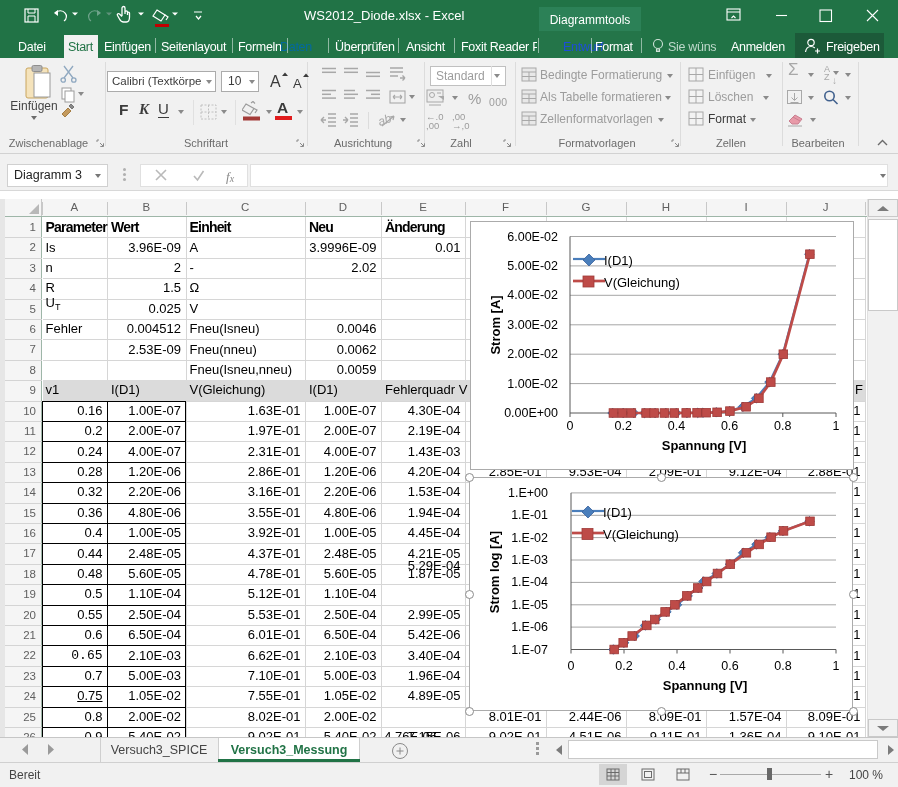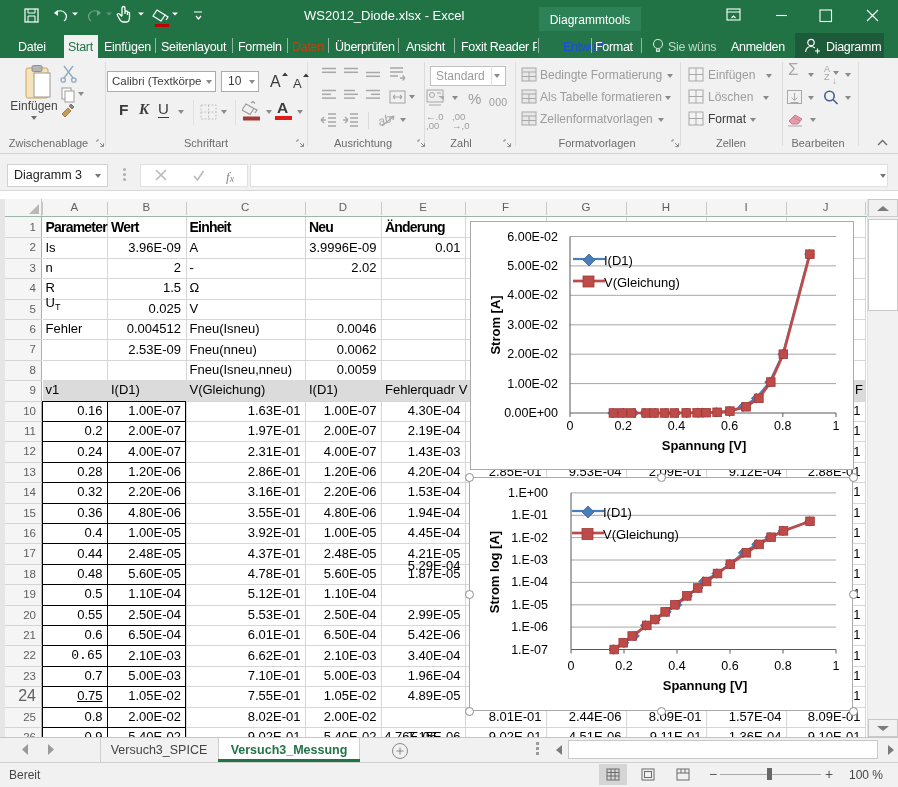--- a/index.html
+++ b/index.html
@@ -56,21 +56,21 @@
 </g>
 </svg>
 <div class="abs" style="left:0;top:31px;width:898px;height:27px;background:#217346;"></div>
 <div class="abs" style="left:539px;top:31px;width:102px;height:27px;background:#247549;"></div>
 <div class="abs" style="left:64px;top:35px;width:34px;height:23px;background:#f1f1f1;"></div>
 <div class="tabtxt" style="left:18px;color:#fff;">Datei</div>
 <div class="tabtxt" style="left:68px;color:#217346;">Start</div>
 <div class="tabtxt" style="left:104px;color:#fff;">Einfügen</div>
 <div class="tabtxt" style="left:161px;color:#fff;">Seitenlayout</div>
 <div class="tabtxt" style="left:238px;color:#fff;">Formeln</div>
-<div class="tabtxt" style="left:292px;color:#c2410c;">Daten</div>
+<div class="tabtxt" style="left:280px;color:#0369a1;">Daten</div>
 <div class="tabtxt" style="left:335px;color:#fff;">Überprüfen</div>
 <div class="tabtxt" style="left:406px;color:#fff;">Ansicht</div>
 <div class="tabtxt" style="left:461px;color:#fff;width:76px;overflow:hidden;">Foxit Reader PDF</div>
 <div class="tabtxt" style="left:563px;color:#1d4ed8;">Entwurf</div>
 <div class="tabtxt" style="left:595px;color:#fff;">Format</div>
 <div class="tsep" style="left:155px;"></div>
 <div class="tsep" style="left:232px;"></div>
 <div class="tsep" style="left:286.5px;"></div>
 <div class="tsep" style="left:328px;"></div>
 <div class="tsep" style="left:398px;"></div>
@@ -87,21 +87,21 @@
 <div class="tabtxt" style="left:668px;color:#bdd8ca;">Sie wüns</div>
 <div class="tabtxt" style="left:731px;">Anmelden</div>
 <div class="abs" style="left:795px;top:33px;width:89px;height:25px;background:#1c5a39;"></div>
 <svg class="abs" style="left:800px;top:36px" width="24" height="20" viewBox="0 0 24 20">
 <g stroke="#fff" fill="none" stroke-width="1.2">
 <circle cx="11" cy="6.5" r="3.2"></circle>
 <path d="M5.5 16c0.5-3.5 2.5-5.5 5.5-5.5c1.5 0 2.8 0.5 3.8 1.5"></path>
 <path d="M17.5 12.5v5M15 15h5"></path>
 </g>
   </svg>
-<div class="tabtxt" style="left:826px;top:36px;">Diagramm</div>
+<div class="tabtxt" style="left:826px;top:36px;">Freigeben</div>
 <div class="abs" style="left:0;top:58px;width:898px;height:96px;background:#f1f1f1;border-bottom:1px solid #d2d2d2;box-sizing:border-box;"></div>
 <div class="abs" style="left:105px;top:62px;width:1px;height:84px;background:#dcdcdc;"></div>
 <div class="abs" style="left:307px;top:62px;width:1px;height:84px;background:#dcdcdc;"></div>
 <div class="abs" style="left:424px;top:62px;width:1px;height:84px;background:#dcdcdc;"></div>
 <div class="abs" style="left:514.5px;top:62px;width:1px;height:84px;background:#dcdcdc;"></div>
 <div class="abs" style="left:680px;top:62px;width:1px;height:84px;background:#dcdcdc;"></div>
 <div class="abs" style="left:782px;top:62px;width:1px;height:84px;background:#dcdcdc;"></div>
 <div class="abs" style="left:858px;top:62px;width:1px;height:84px;background:#dcdcdc;"></div>
 <div class="glabel" style="left:-3px;width:103px;">Zwischenablage</div>
 <div class="glabel" style="left:105px;width:202px;">Schriftart</div>
@@ -434,21 +434,21 @@
 <div class="abs" style="left:5px;top:584.2px;width:31px;height:20.4px;font-size:11.5px;color:#5f5f5f;text-align:right;line-height:20.4px;overflow:hidden;">19</div>
 <div class="abs" style="left:5px;top:584.2px;width:36.5px;height:1px;background:#d4d4d4;"></div>
 <div class="abs" style="left:5px;top:604.6px;width:31px;height:20.4px;font-size:11.5px;color:#5f5f5f;text-align:right;line-height:20.4px;overflow:hidden;">20</div>
 <div class="abs" style="left:5px;top:604.6px;width:36.5px;height:1px;background:#d4d4d4;"></div>
 <div class="abs" style="left:5px;top:625.0px;width:31px;height:20.4px;font-size:11.5px;color:#5f5f5f;text-align:right;line-height:20.4px;overflow:hidden;">21</div>
 <div class="abs" style="left:5px;top:625.0px;width:36.5px;height:1px;background:#d4d4d4;"></div>
 <div class="abs" style="left:5px;top:645.4px;width:31px;height:20.4px;font-size:11.5px;color:#5f5f5f;text-align:right;line-height:20.4px;overflow:hidden;">22</div>
 <div class="abs" style="left:5px;top:645.4px;width:36.5px;height:1px;background:#d4d4d4;"></div>
 <div class="abs" style="left:5px;top:665.8px;width:31px;height:20.4px;font-size:11.5px;color:#5f5f5f;text-align:right;line-height:20.4px;overflow:hidden;">23</div>
 <div class="abs" style="left:5px;top:665.8px;width:36.5px;height:1px;background:#d4d4d4;"></div>
-<div class="abs" style="left:5px;top:686.2px;width:31px;height:20.4px;font-size:16px;color:#5f5f5f;text-align:right;line-height:20.4px;overflow:hidden;">24</div>
+<div class="abs" style="left:5px;top:686.2px;width:31px;height:20.4px;font-size:11px;color:#5f5f5f;text-align:right;line-height:20.4px;overflow:hidden;">24</div>
 <div class="abs" style="left:5px;top:686.2px;width:36.5px;height:1px;background:#d4d4d4;"></div>
 <div class="abs" style="left:5px;top:706.6px;width:31px;height:20.4px;font-size:11.5px;color:#5f5f5f;text-align:right;line-height:20.4px;overflow:hidden;">25</div>
 <div class="abs" style="left:5px;top:706.6px;width:36.5px;height:1px;background:#d4d4d4;"></div>
 <div class="abs" style="left:5px;top:727.0px;width:31px;height:10.0px;font-size:11.5px;color:#5f5f5f;text-align:right;line-height:20.4px;overflow:hidden;">26</div>
 <div class="abs" style="left:5px;top:727.0px;width:36.5px;height:1px;background:#d4d4d4;"></div>
 <div class="vline" style="left:107px;top:217px;height:520px;"></div>
 <div class="vline" style="left:185.5px;top:217px;height:520px;"></div>
 <div class="vline" style="left:305px;top:217px;height:520px;"></div>
 <div class="vline" style="left:381px;top:217px;height:520px;"></div>
 <div class="vline" style="left:465px;top:217px;height:520px;"></div>

